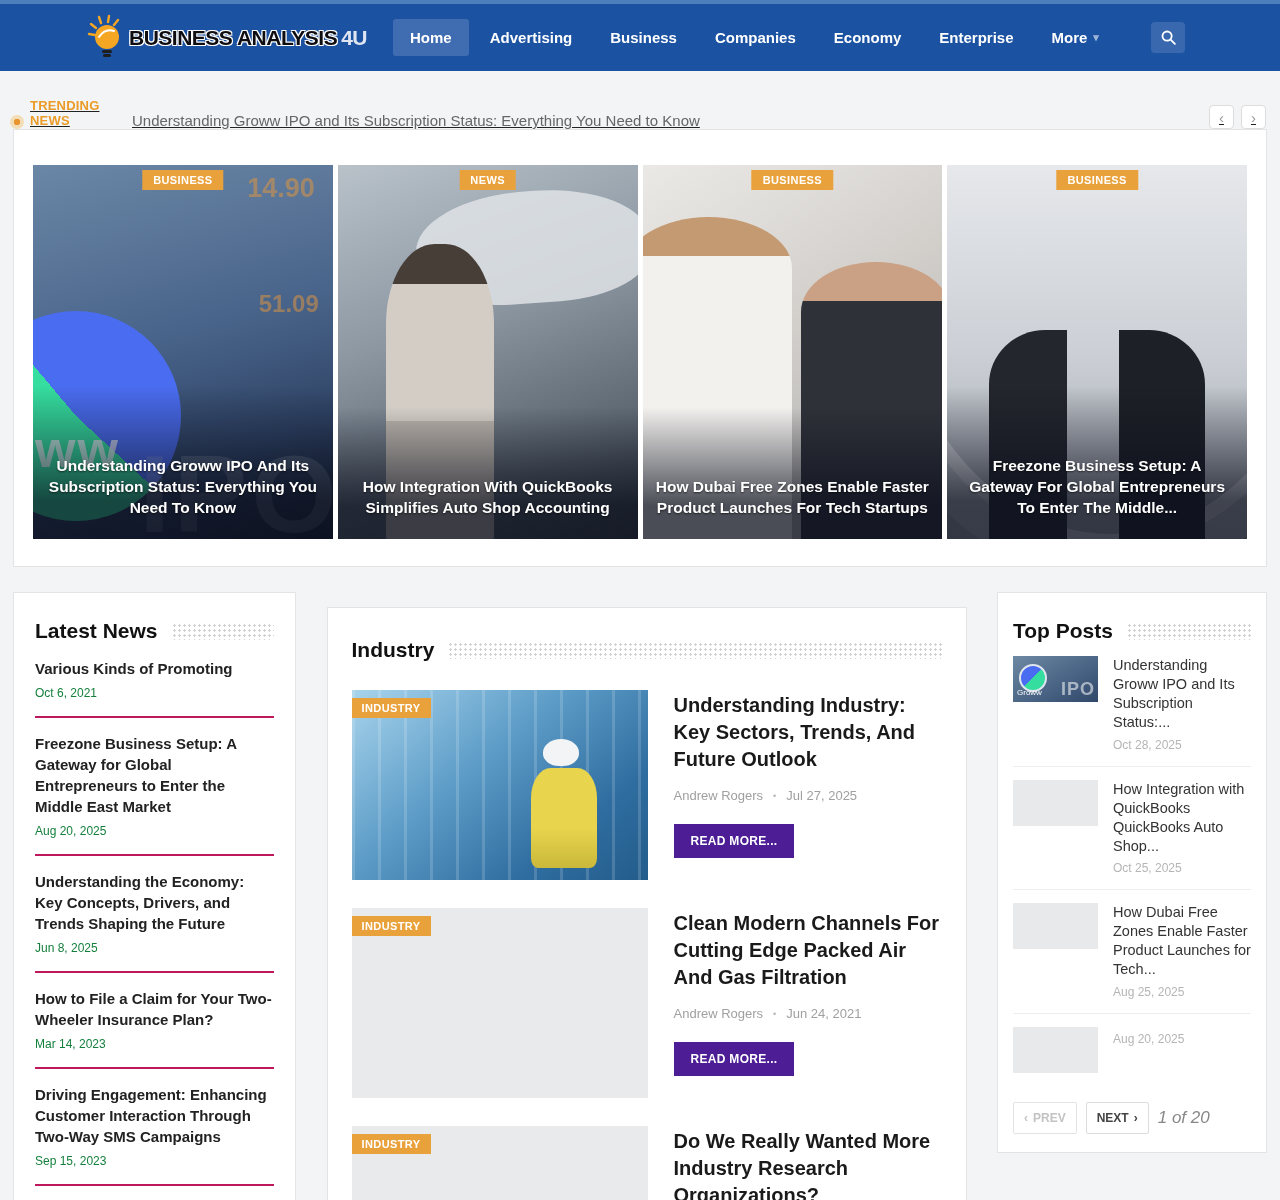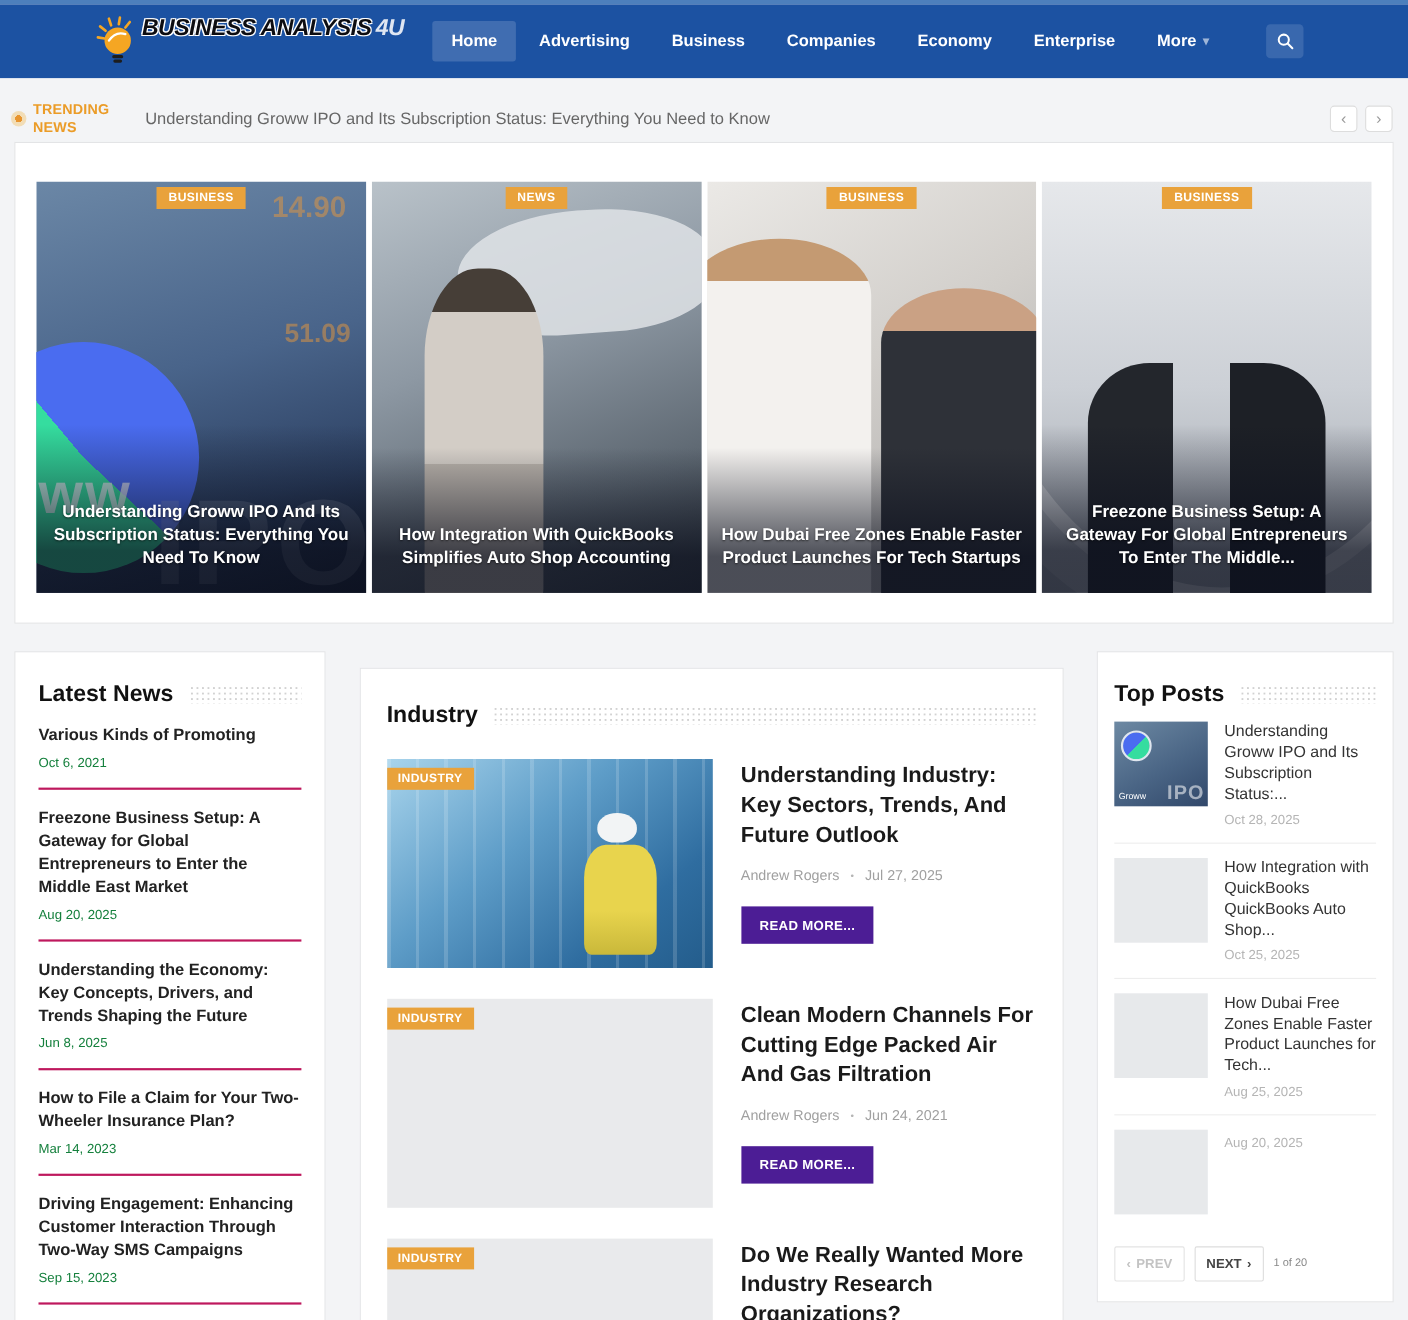--- a/index.html
+++ b/index.html
@@ -9,21 +9,21 @@
     background:#f3f4f6;
     color:#222;
   }
   
   .header-strip { height:4px; background:#4d7fbc; }
   .header-bar {
     height:67px; background:#1c52a2;
     display:flex; align-items:center;
     padding:0 95px 0 85px;
   }
-  .logo { display:flex; gap:4px; cursor:pointer;font-style:italic; }
+  .logo { display:flex; align-items:center; gap:4px; cursor:pointer; }
   .logo-text { font-size:21px; font-weight:800; letter-spacing:-0.5px; white-space:nowrap; }
   .logo-main {
     color:#0d0d12;
     text-shadow:-1px -1px 0 #fff,1px -1px 0 #fff,-1px 1px 0 #fff,1px 1px 0 #fff;
   }
   .logo-accent { color:#dfe6f2; margin-left:4px; }
   nav.main-nav { display:flex; align-items:center; margin-left:24px; }
   .nav-item {
     color:#fff; font-size:15px; font-weight:700;
     padding:10px 17px; margin:0 2px; border-radius:3px;
@@ -31,22 +31,22 @@
   }
   .nav-item.active { background:rgba(255,255,255,.16); }
   .nav-caret { font-size:11px; color:#9fb6d8; }
   .search-btn {
     margin-left:auto; width:34px; height:31px;
     background:rgba(255,255,255,.13); border:none; border-radius:4px;
     display:flex; align-items:center; justify-content:center; cursor:pointer;
   }
   
   .trending {
-    height:58px; display:flex; align-items:center;
-    padding:16px 14px 0 10px; position:relative;
+    height:58px; display:flex; align-items:flex-end;
+    padding:16px 14px 0 10px; position:relative;text-decoration:underline;
   }
   .trend-dot {
     width:14px; height:14px; border-radius:50%; flex-shrink:0;
     background:radial-gradient(circle,#e8952f 0 3.2px,#f2ddb6 3.2px 7px);
     margin-right:6px;
   }
   .trend-label {
     width:76px; font-size:13px; font-weight:800; color:#eb9c28;
     line-height:1.2; letter-spacing:.2px; flex-shrink:0;
   }
@@ -182,21 +182,21 @@
     display:inline-block; background:#4c1d95; color:#fff; border:none;
     font-family:"Liberation Sans", sans-serif;
     font-size:12px; font-weight:700; letter-spacing:.3px;
     padding:10px 17px; cursor:pointer;
   }
   
   .rightcol { width:270px; display:flex; flex-direction:column; }
   .topposts { padding:26px 15px 18px; }
   .tp-item { display:flex; gap:15px; padding:13px 0 14px; border-bottom:1px solid #ededed; }
   .tp-item.last { border-bottom:none; }
-  .tp-thumb { width:85px; height:77px; flex-shrink:0; background:#e7e9eb; position:relative; overflow:hidden; cursor:pointer; }
+  .tp-thumb { width:85px; height:46px; flex-shrink:0; background:#e7e9eb; position:relative; overflow:hidden; cursor:pointer; }
   .thumb-groww { background:linear-gradient(150deg,#6d89a3 0%,#4a6585 55%,#31486a 100%); }
   .thumb-groww .g-logo {
     position:absolute; left:6px; top:8px; width:28px; height:28px; border-radius:50%;
     background:linear-gradient(135deg,#4a6cf0 0 50%,#35dd9f 50% 100%);
     border:2px solid #dfe6ef;
   }
   .thumb-groww .g-label { position:absolute; left:4px; bottom:5px; font-size:8px; color:#fff; }
   .thumb-groww .g-ipo {
     position:absolute; right:3px; bottom:2px; font-size:18px; font-weight:800;
     color:rgba(255,255,255,.55); letter-spacing:1px;
@@ -204,21 +204,21 @@
   .tp-body h4 { font-size:14.5px; font-weight:400; color:#333; line-height:1.32; cursor:pointer; }
   .tp-date { display:block; margin-top:5px; font-size:12px; color:#b5b5b5; }
   .tp-pagination { display:flex; align-items:center; gap:9px; margin-top:15px; }
   .pg-btn {
     display:inline-flex; align-items:center; gap:5px;
     background:#fff; border:1px solid #ddd; border-radius:2px;
     font-family:"Liberation Sans", sans-serif;
     font-size:12px; font-weight:700; padding:8px 10px; cursor:pointer; color:#444;
   }
   .pg-btn.disabled { color:#c3c3c3; border-color:#e3e3e3; }
-  .pg-status { font-size:10px; color:#888; }
+  .pg-status { font-size:17px; color:#888;font-style:italic; }
 </style>
 </head>
 <body>
 
 <div class="header-strip"></div>
 <header class="header-bar">
   <div class="logo">
     <svg width="40" height="48" viewBox="0 0 40 48">
       <g stroke="#f5a623" stroke-width="2.4" stroke-linecap="round">
         <line x1="4" y1="20" x2="10" y2="21"></line>

